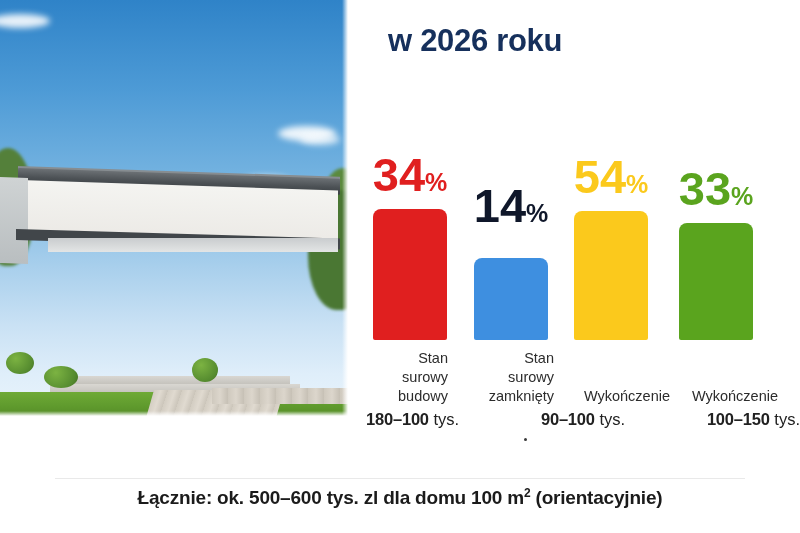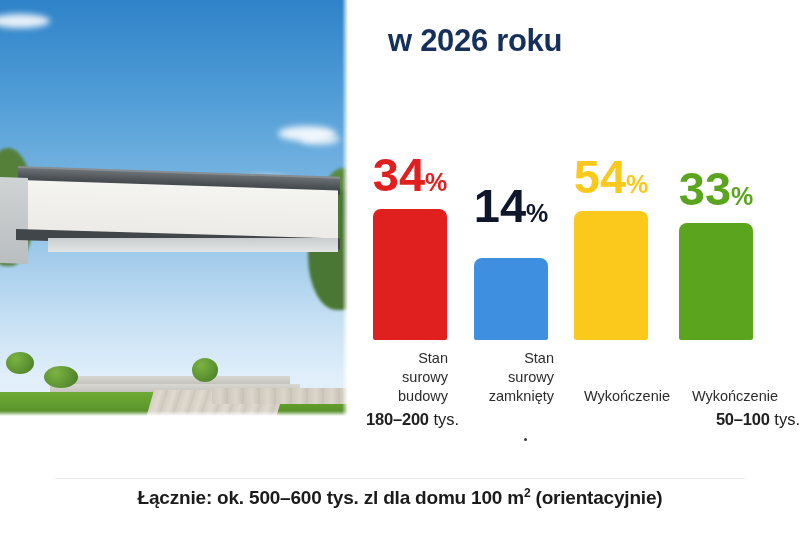--- a/index.html
+++ b/index.html
@@ -373,24 +373,27 @@
       <div class="cat" style="left:186px; width:116px;">
         <div>Wykończenie</div>
       </div>
       <div class="cat" style="left:300px; width:110px;">
         <div>Wykończenie</div>
       </div>
     </div>
 
     <div class="ranges">
       <div class="range">
-        <span class="val">180–200</span><span class="unit"> tys.</span>
+        <span class="val">180–100</span><span class="unit"> tys.</span>
       </div>
       <div class="range">
-        <span class="val">50–100</span><span class="unit"> tys.</span>
+        <span class="val">90–100</span><span class="unit"> tys.</span>
+      </div>
+      <div class="range">
+        <span class="val">100–150</span><span class="unit"> tys.</span>
       </div>
     </div>
   </div>
 
   <div class="stray-dot"></div>
   <div class="divider"></div>
 
   <div class="footer">
     <span>Łącznie: ok. 500–600 tys. zl dla domu 100 m</span><sup>2</sup><span> (orientacyjnie)</span>
   </div>

